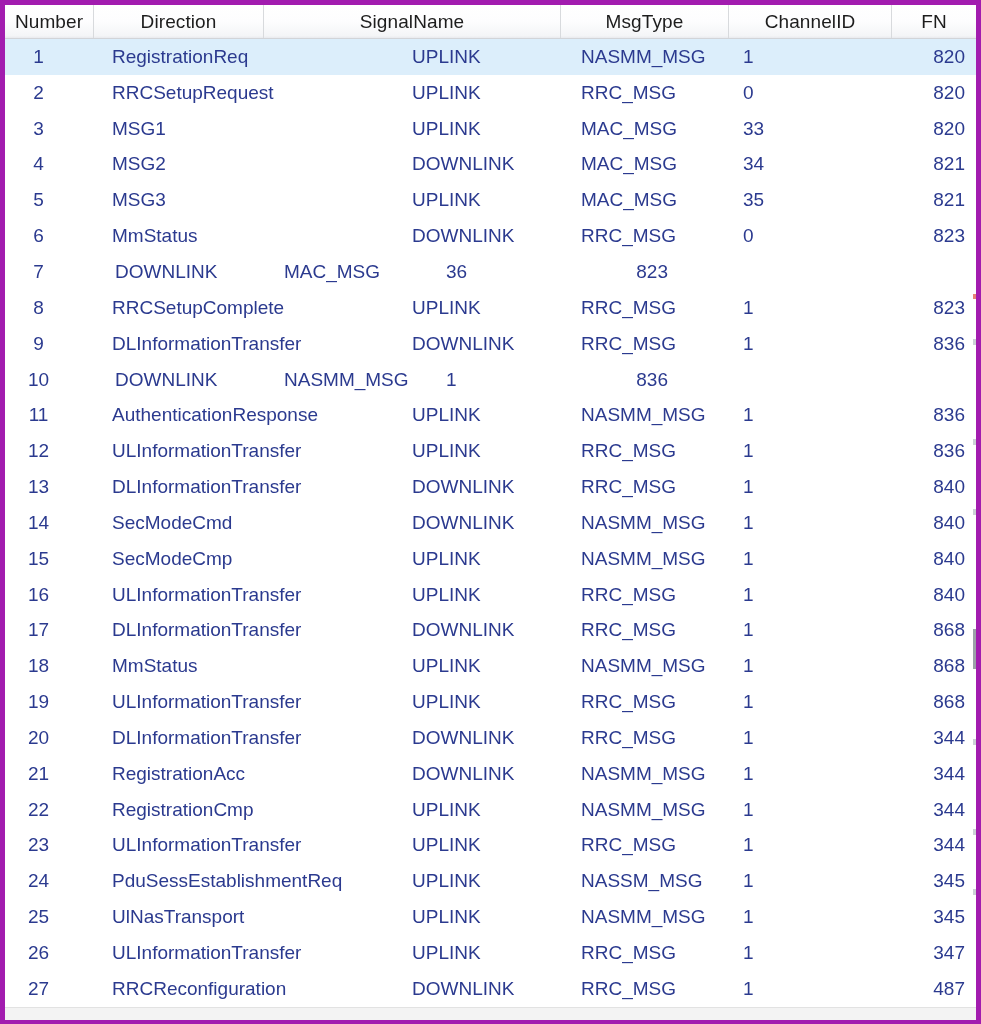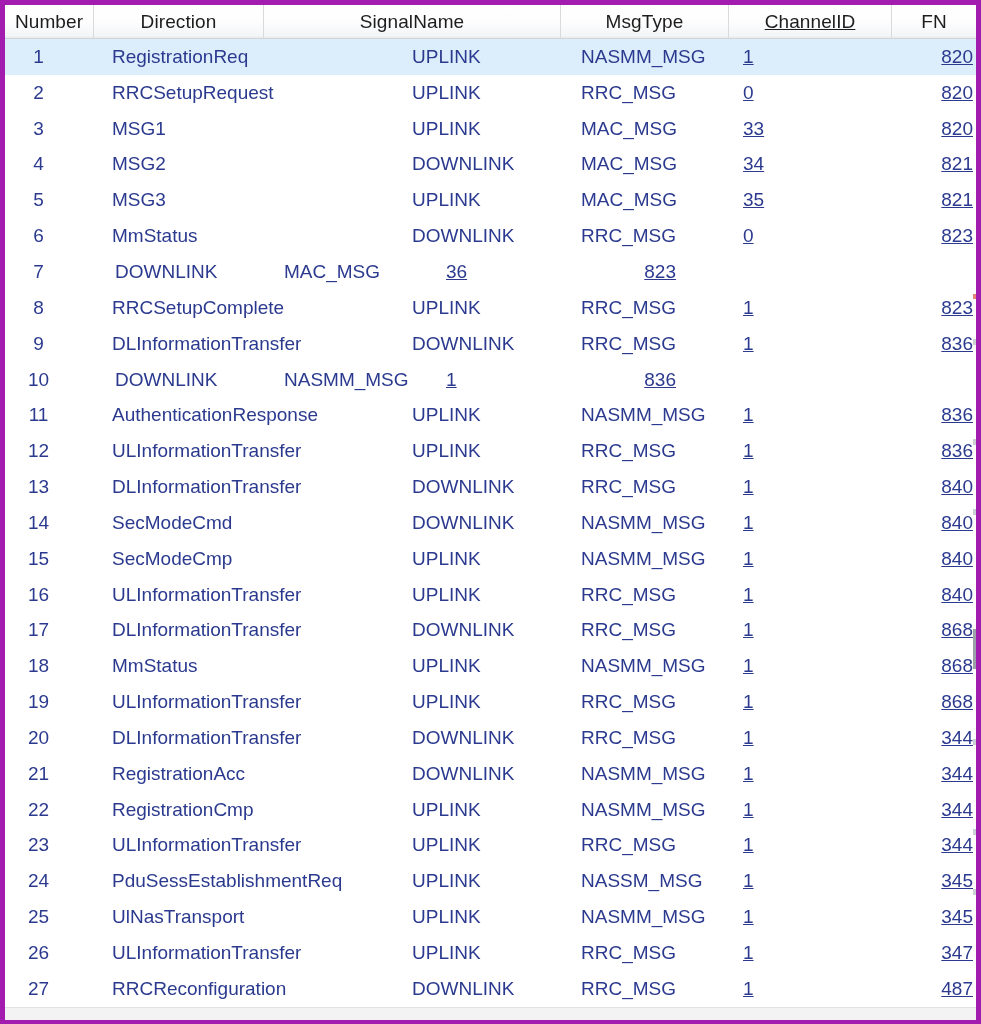--- a/index.html
+++ b/index.html
@@ -52,21 +52,21 @@
     border-right: 1px solid #d8dadd;
     background: linear-gradient(to bottom, #ffffff 0%, #fdfdfe 50%, #f4f5f7 93%, #e9eaee 100%);
   }
   .hcell:last-child { border-right: none; }
 
   
   .c-number   { width: 89px;  }
   .c-signal   { width: 297px; }
   .c-direction{ width: 170px; }
   .c-msgtype  { width: 168px; text-align: center; }
-  .c-channel  { width: 163px; text-decoration: underline; }
+  .c-channel  { width: 163px; }
   .c-fn       { width: 84px;  }
 
   
   #body-rows {
     position: relative;
   }
   .row {
     display: flex;
     height: 35.85px;
     align-items: center;
@@ -82,21 +82,21 @@
     white-space: nowrap;
     overflow: hidden;
     display: flex;
     align-items: center;
   }
   .cell.num       { justify-content: center; padding-right: 22px; }
   .cell.signal    { justify-content: flex-start; padding-left: 18px; }
   .cell.direction { justify-content: flex-start; padding-left: 21px; }
   .cell.msgtype   { justify-content: flex-start; padding-left: 20px; }
   .cell.channel   { justify-content: flex-start; padding-left: 14px; }
-  .cell.fn        { justify-content: flex-end; padding-right: 3px; text-decoration: underline; }
+  .cell.fn        { justify-content: flex-end; padding-right: 11px; }
 
   
   #bottom-strip {
     position: absolute;
     left: 0;
     right: 0;
     bottom: 0;
     height: 12px;
     background: #f3f3f3;
     border-top: 1px solid #e2e2e2;

